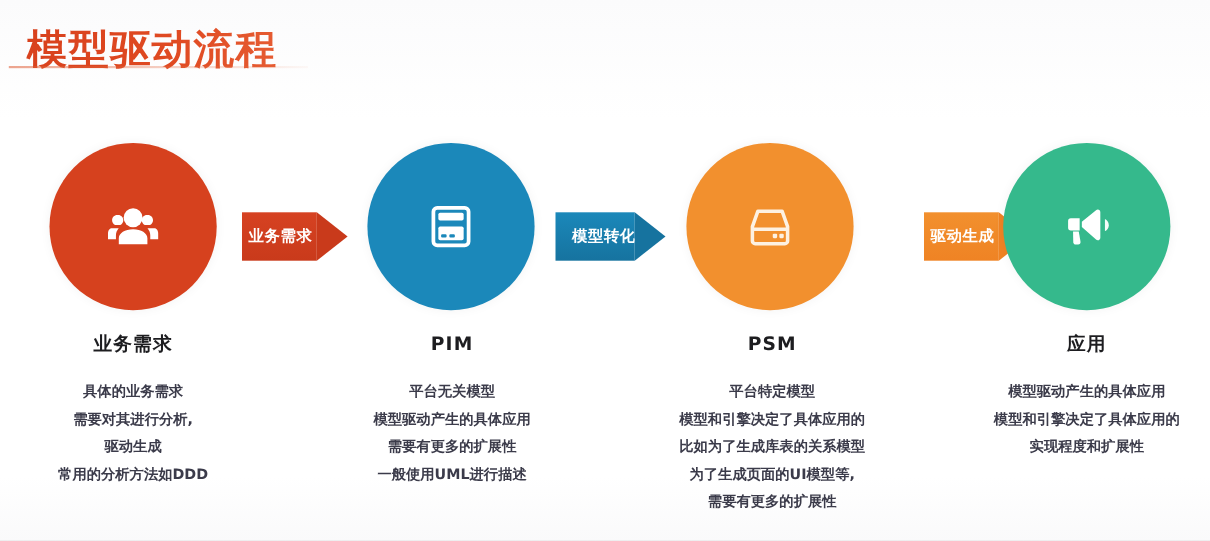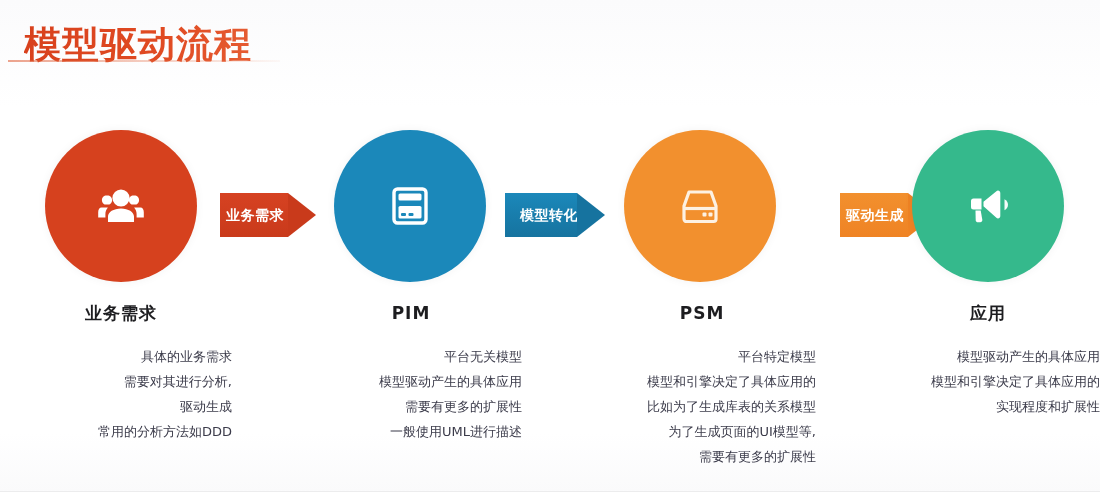--- a/index.html
+++ b/index.html
@@ -139,24 +139,23 @@
     font-size: 17px;
     font-weight: bold;
     color: #1d1d20;
     letter-spacing: 1px;
     margin: 0 0 18px 0;
     line-height: 26px;
   }
   .caption-lines {
     font-family: "DejaVu Sans", "Liberation Sans", sans-serif;
     font-size: 13px;
-    font-weight: normal;
+    font-weight: bold;
     color: #3b3b4a;
     line-height: 25px;
-    text-align: right;
   }
   .caption-line { white-space: nowrap; }
 
   .cap-1 { left: 10px;  width: 222px; }
   .cap-2 { left: 300px; width: 222px; }
   .cap-3 { left: 588px; width: 228px; }
   .cap-4 { left: 876px; width: 224px; }
 
   .bottom-rule {
     position: absolute;

